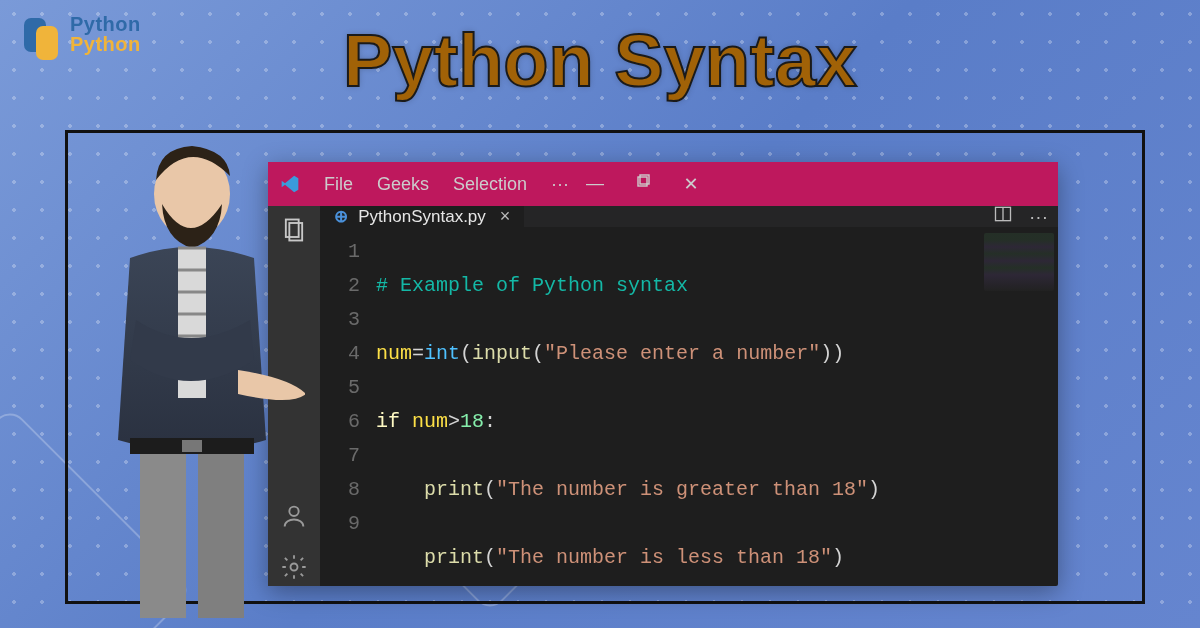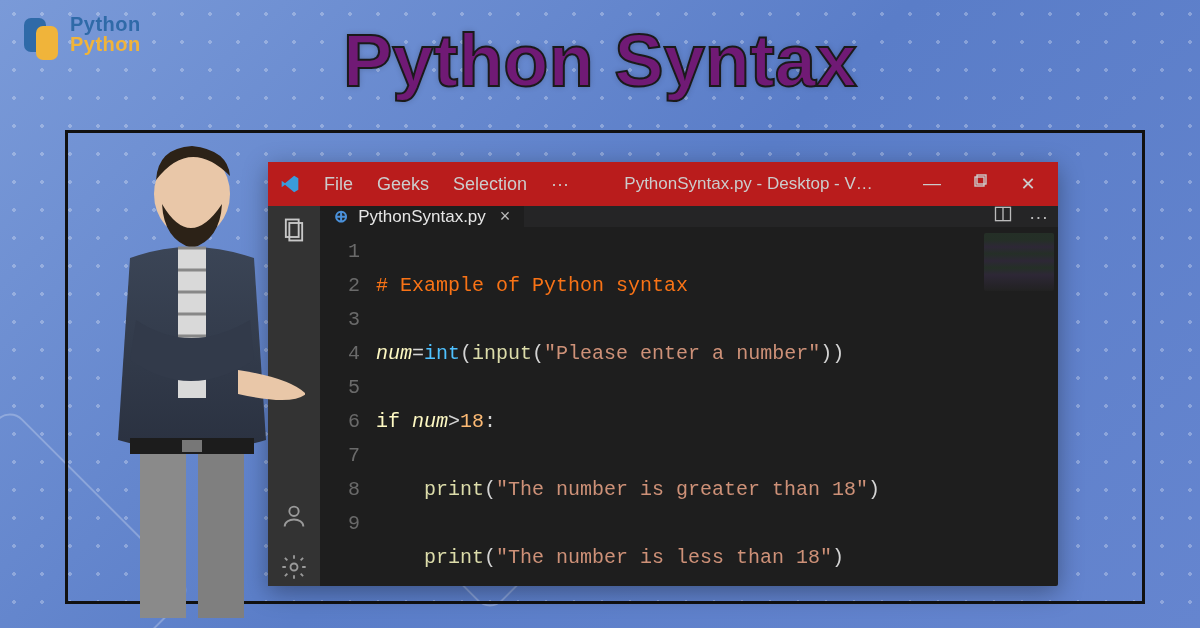--- a/index.html
+++ b/index.html
@@ -48,21 +48,21 @@
     .brand-text { line-height: 1; font-weight: 900; font-size: 20px; letter-spacing: 0.5px; }
     .brand-text .top { color:#2f6aa8; display:block; }
     .brand-text .bot { color:#f0b43a; display:block; }
     
     .page-title {
       position: absolute;
       top: 18px; left: 0; right: 0;
       text-align: center;
       font-size: 74px;
       font-weight: 800;
-      color: #701a75;
+      color: #a16207;
       -webkit-text-stroke: 2px #1a1a1a;
       text-shadow: 0 0 6px rgba(0,0,0,0.25);
       z-index: 4;
       pointer-events: none;
     }
     
     .frame {
       position: absolute;
       left: 65px; top: 130px;
       width: 1080px; height: 474px;
@@ -85,21 +85,21 @@
       width: 790px; height: 424px;
       background: #1e1e1e;
       border-radius: 2px;
       color: #ccc;
       font-size: 19px;
       z-index: 5;
       box-shadow: 0 6px 24px rgba(0,0,0,0.35);
     }
     .titlebar {
       height: 44px;
-      background: #b91c1c;
+      background: #be185d;
       display: flex; align-items: center;
       padding: 0 10px 0 4px;
       gap: 2px;
     }
     .titlebar .vs-logo { width:20px; height:20px; margin: 0 12px 0 8px; }
     .titlebar .menu { display:flex; gap: 4px; }
     .titlebar .menu span { padding: 4px 10px; font-size: 18px; color:#ccc; cursor:default; }
     .titlebar .wtitle { flex:1; text-align:center; font-size:17px; color:#ccc; overflow:hidden; white-space:nowrap; }
     .titlebar .winctrl { display:flex; gap: 20px; padding-right: 6px; }
     .titlebar .winctrl span { width:28px; text-align:center; font-size:18px; color:#ccc; cursor:default;}
@@ -130,28 +130,28 @@
       font-family: "Consolas","Menlo","Courier New",monospace;
       font-size: 20px; line-height: 34px;
       padding-top: 8px;
     }
     .gutter {
       width: 56px; text-align:right; color:#6a6a6a; padding-right:16px; user-select:none;
     }
     .gutter div { height:34px; }
     .lines { flex:1; white-space:pre; color:#d4d4d4;}
     .lines div { height:34px; }
-    .c-comment { color:#f97316; }
-    .c-var     { color:#fef9c3;font-style:italic; }
+    .c-comment { color:#14b8a6; }
+    .c-var     { color:#fde047; }
     .c-op      { color:#d4d4d4; }
     .c-func    { color:#4FC1FF; }  
     .c-call    { color:#DCDCAA;font-family:Liberation Mono, monospace; }  
     .c-str     { color:#CE9178; }
     .c-kw      { color:#fef9c3; }
-    .c-num     { color:#fdba74; }
+    .c-num     { color:#86efac; }
     .c-punc    { color:#d4d4d4; }
     .minimap {
       position:absolute; right:4px; top:6px; width:70px; height:58px;
       background: linear-gradient(#2a3d2e 12%, #3a2f4a 24%, #2a3d2e 36%, #3a2f4a 48%, #2a3d2e 60%, #3a2f4a 72%, #242424 100%);
       opacity:0.55; border-radius:2px;
       pointer-events:none;
     }
   </style>
 </head>
 <body>
@@ -211,21 +211,20 @@
   <div class="titlebar">
     <svg class="vs-logo" viewBox="0 0 24 24">
       <path d="M17 2 L22 5 V19 L17 22 L6 13 L2 16 V8 L6 11 Z" fill="#3a9bdc"></path>
     </svg>
     <div class="menu">
       <span>File</span>
       <span>Geeks</span>
       <span>Selection</span>
       <span>···</span>
     </div>
-    <div class="wtitle">PythonSyntax.py - Desktop - V…</div>
     <div class="winctrl">
       <span>—</span>
       <span>
         <svg width="16" height="16" viewBox="0 0 16 16">
             <rect x="3" y="4" width="9" height="9" fill="none" stroke="#ccc" stroke-width="1.4"></rect>
             <rect x="5" y="2" width="9" height="9" fill="none" stroke="#ccc" stroke-width="1.4"></rect>
           </svg>
       </span>
       <span>✕</span>
     </div>

